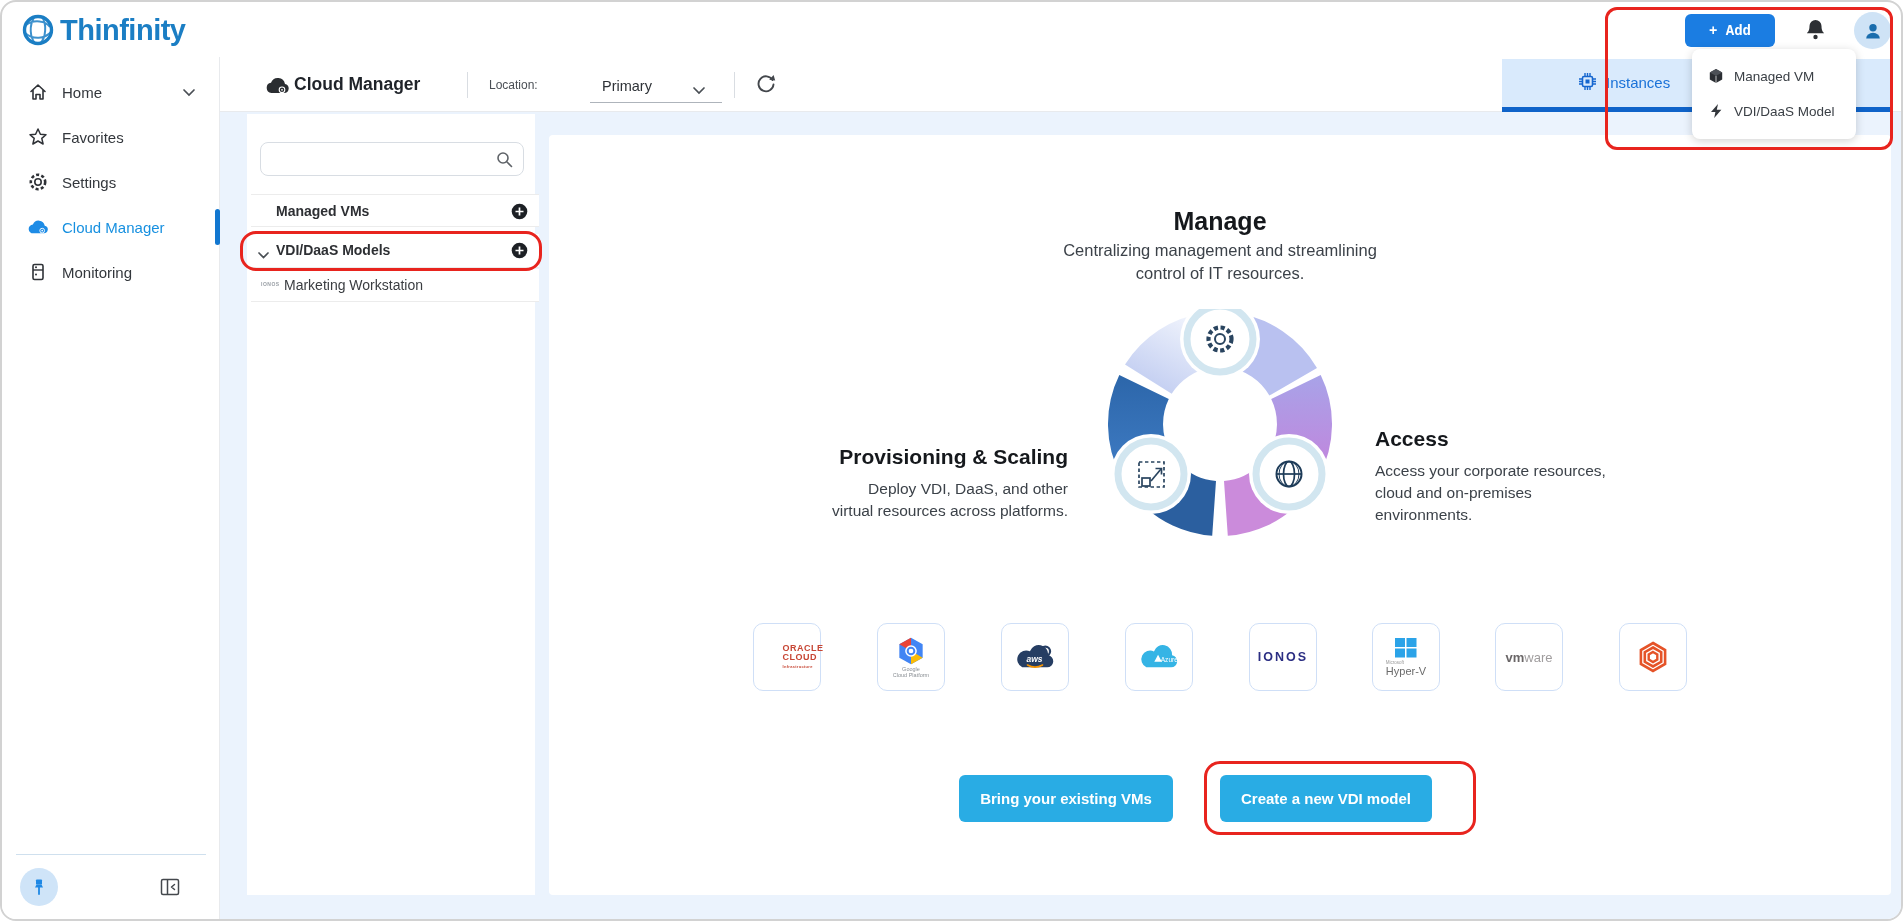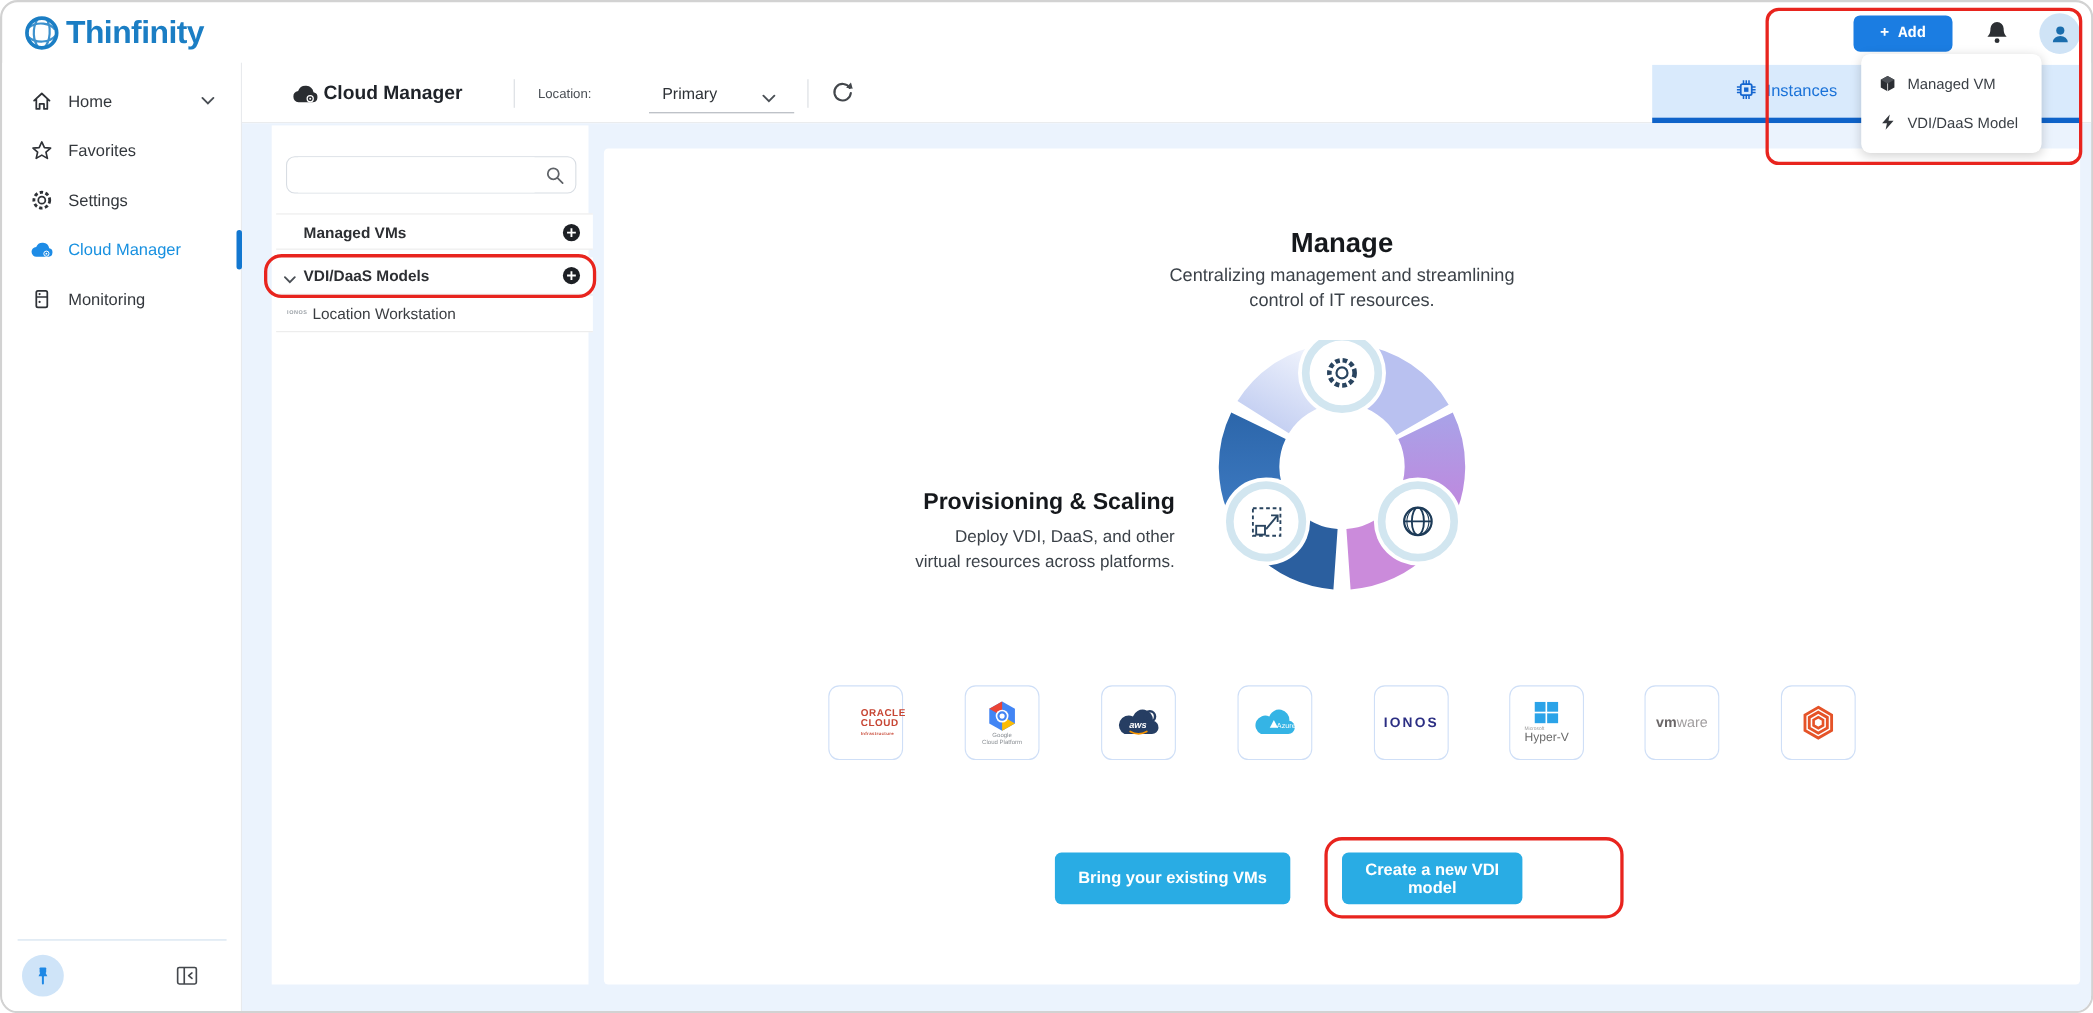--- a/index.html
+++ b/index.html
@@ -296,21 +296,21 @@
             <circle cx="8.5" cy="8.5" r="7.8" fill="#1d2025"></circle>
             <line x1="8.5" y1="4.5" x2="8.5" y2="12.5" stroke="#fff" stroke-width="1.7"></line>
             <line x1="4.5" y1="8.5" x2="12.5" y2="8.5" stroke="#fff" stroke-width="1.7"></line>
           </svg>
       </span>
     </div>
     <div class="vdi-red-box"></div>
 
     <div class="prow" style="top:155px; height:33px; border-bottom:1px solid #ececec;">
       <span style="position:absolute; left:10px; top:12px; font-size:5px; font-weight:700; color:#9aa0a6; letter-spacing:0.5px;">IONOS</span>
-      <span style="position:absolute; left:33px; top:8px; font-size:14px; color:#3a3d41;">Location Workstation</span>
+      <span style="position:absolute; left:33px; top:8px; font-size:14px; color:#3a3d41;">Marketing Workstation</span>
     </div>
   </div>
 
   <div class="card">
     <div class="h-manage">Manage</div>
     <div class="manage-desc">
       <div>Centralizing management and streamlining</div>
       <div>control of IT resources.</div>
     </div>
 
@@ -363,20 +363,26 @@
         </g>
       </svg>
     </div>
 
     <div class="prov-block">
       <div class="prov-title">Provisioning &amp; Scaling</div>
       <div class="prov-line">Deploy VDI, DaaS, and other</div>
       <div class="prov-line">virtual resources across platforms.</div>
     </div>
 
+    <div class="access-block">
+      <div class="prov-title">Access</div>
+      <div class="prov-line">Access your corporate resources,</div>
+      <div class="prov-line">cloud and on-premises</div>
+      <div class="prov-line">environments.</div>
+    </div>
 
     <div class="tile" style="left:204px;padding-left:32px;">
       <div class="oracle-t">
         <div>ORACLE</div>
         <div>CLOUD</div>
         <div class="oracle-sub">Infrastructure</div>
       </div>
     </div>
 
     <div class="tile" style="left:328px;">
@@ -435,19 +441,19 @@
 
     <div class="tile" style="left:1070px;">
       <svg width="40" height="40" viewBox="0 0 40 40">
         <polygon points="20,6 32.1,13 32.1,27 20,34 7.9,27 7.9,13" fill="none" stroke="#e55328" stroke-width="2.6"></polygon>
         <polygon points="20,10.5 28.2,15.2 28.2,24.8 20,29.5 11.8,24.8 11.8,15.2" fill="none" stroke="#e55328" stroke-width="2.6"></polygon>
         <polygon points="20,15 24.3,17.5 24.3,22.5 20,25 15.7,22.5 15.7,17.5" fill="none" stroke="#e55328" stroke-width="2.4"></polygon>
       </svg>
     </div>
 
     <button class="cta" style="left:410px; width:214px;">Bring your existing VMs</button>
-    <button class="cta" style="left:671px; width:164px;">Create a new VDI model</button>
+    <button class="cta" style="left:671px; width:212px;">Create a new VDI model</button>
     <div class="create-red-box"></div>
   </div>
 
   <div class="topright-red-box"></div>
 
 </div>
 
 </body></html>

